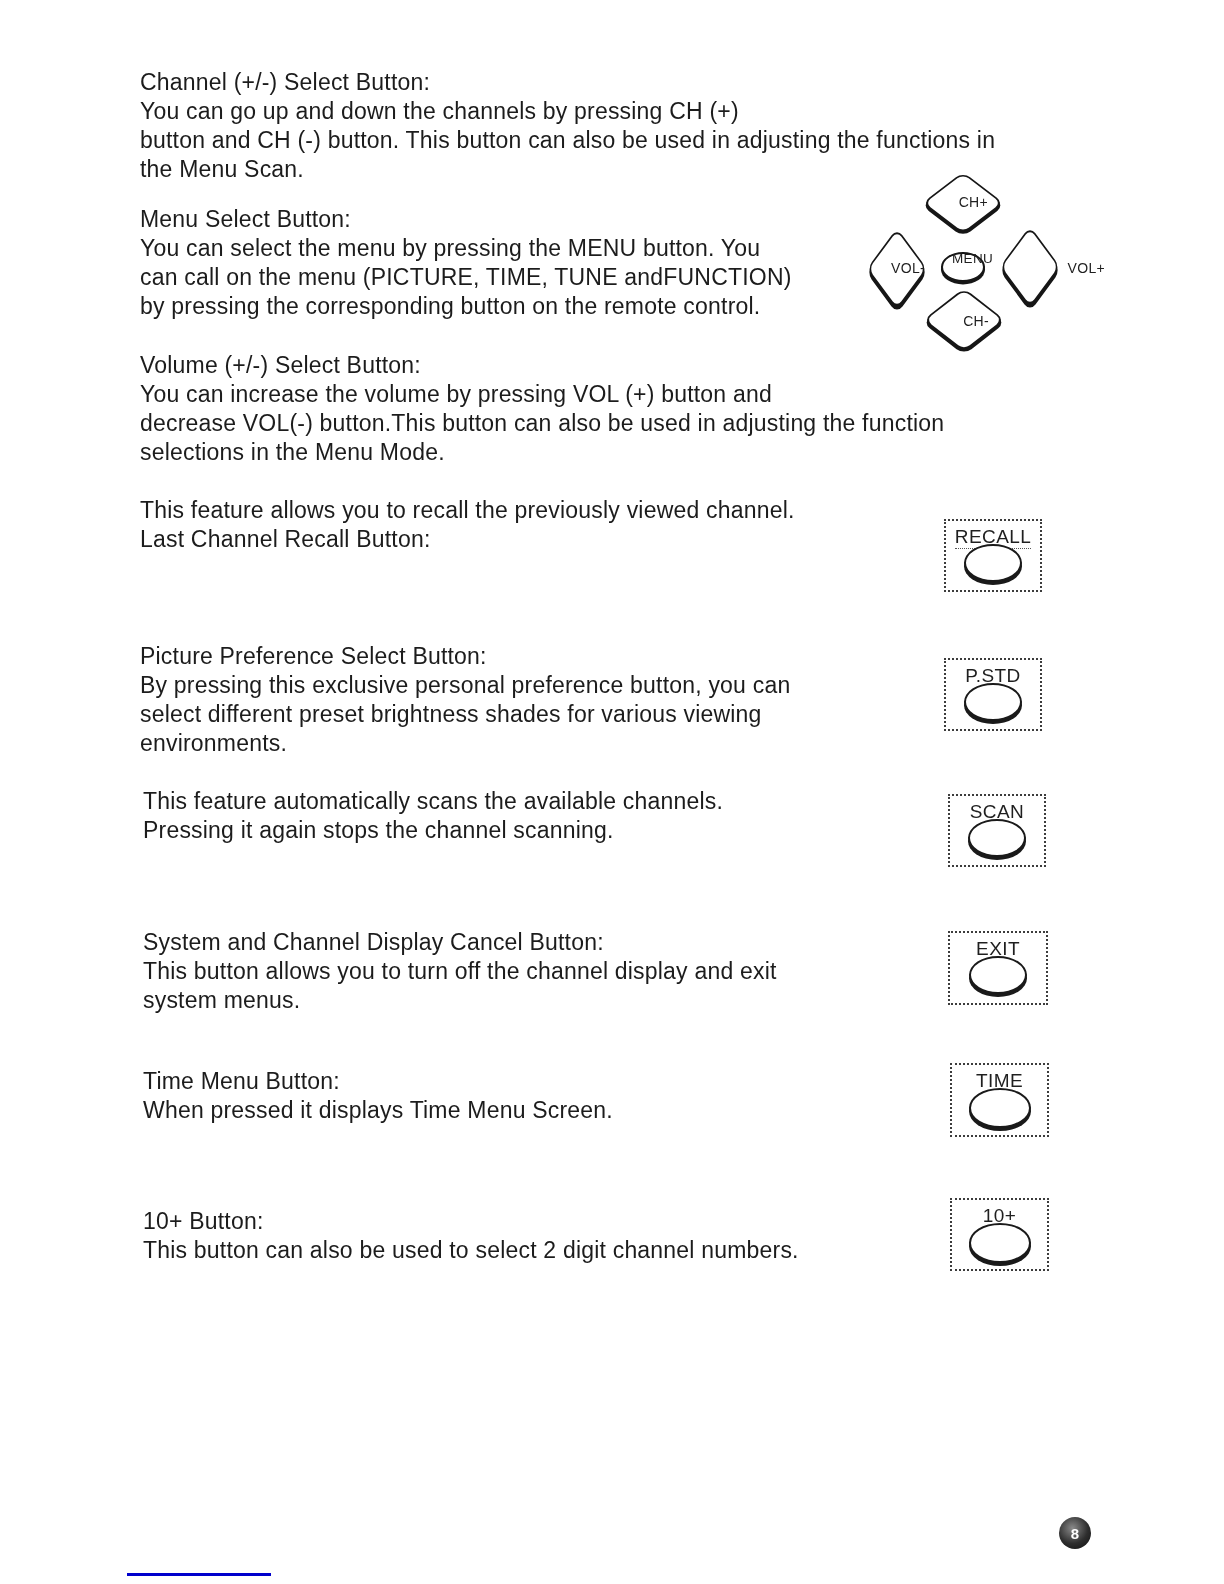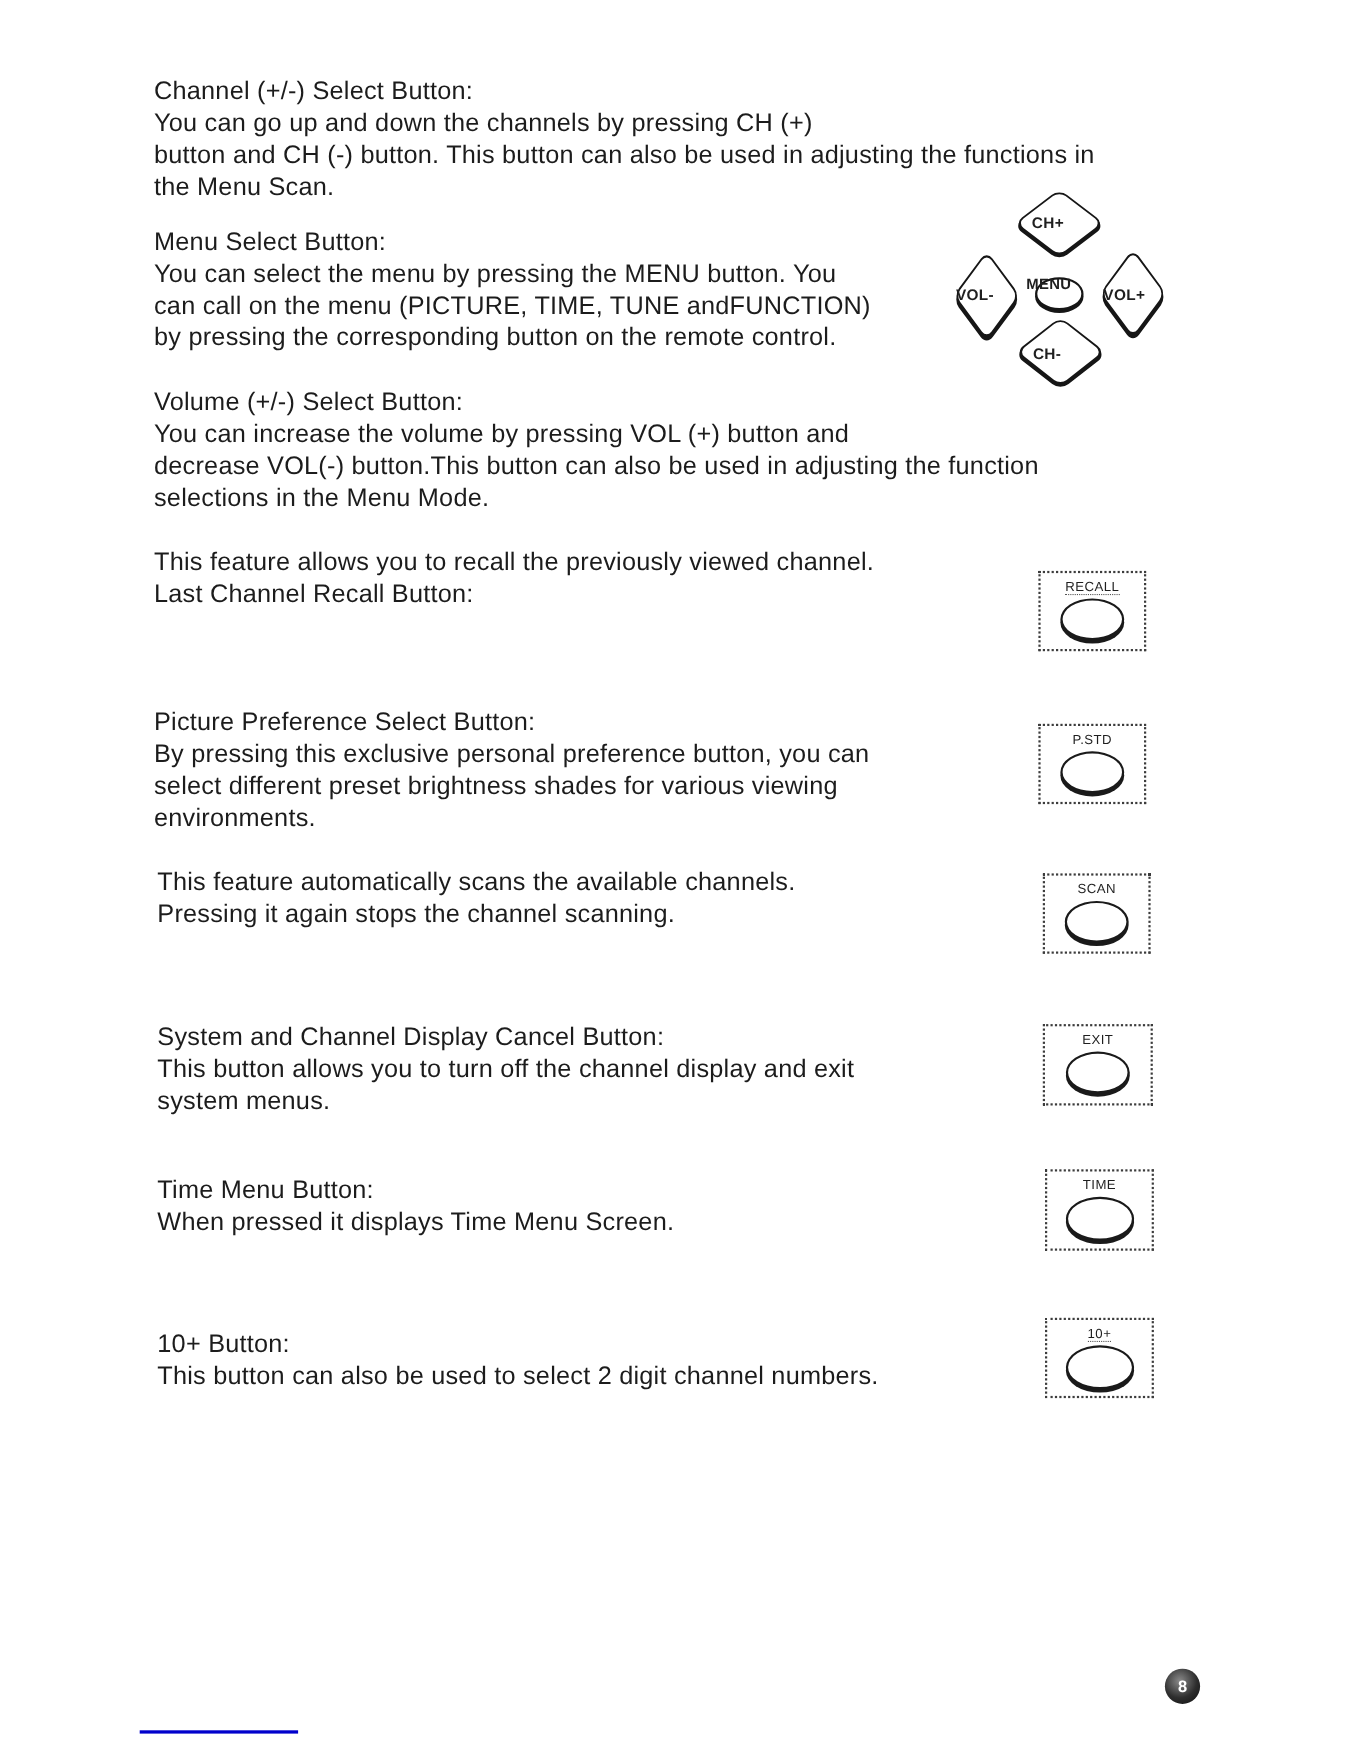--- a/index.html
+++ b/index.html
@@ -5,29 +5,29 @@
   html,body{margin:0;padding:0;}
   body{
     width:1224px;height:1584px;background:#ffffff;position:relative;
     font-family:"Liberation Sans", sans-serif;color:#1c1c1c;overflow:hidden;
   }
   .sec{position:absolute;font-size:23px;line-height:29px;letter-spacing:0.2px;white-space:nowrap;}
   .sec .ln{height:29px;}
 
   
   .btnbox{position:absolute;width:98px;height:73px;border:2px dotted #3c3c3c;background:#fff;box-sizing:border-box;}
-  .btnbox .lbl{display:block;text-align:center;margin-top:5px;font-size:12px;letter-spacing:0.4px;color:#1f1f1f;}
+  .btnbox .lbl{display:block;text-align:center;margin-top:5px;font-size:19px;letter-spacing:0.4px;color:#1f1f1f;}
   .btnbox .lbl.u{width:max-content;margin-left:auto;margin-right:auto;border-bottom:1px dotted #555;}
   .btnbox .oval{position:absolute;left:50%;transform:translateX(-50%);top:23px;width:58px;height:38px;
     border:2px solid #1a1a1a;border-radius:50%;background:#fff;box-shadow:0 3px 0 #1a1a1a;box-sizing:border-box;}
 
   
   .dkey{position:absolute;width:58px;height:58px;border:2.5px solid #161616;border-radius:10px;background:#fff;
     box-shadow:2.2px 2.2px 0 0.5px #161616;box-sizing:border-box;}
-  .dlbl{position:absolute;font-size:14px;color:#1f1f1f;text-align:left;letter-spacing:0.3px;font-weight:bold;}
+  .dlbl{position:absolute;font-size:14px;color:#1f1f1f;text-align:right;letter-spacing:0.3px;}
   .doval{position:absolute;left:941px;top:252px;width:44px;height:30px;border:2px solid #161616;border-radius:50%;
     background:#fff;box-shadow:0 2.5px 0 #161616;box-sizing:border-box;}
 
   .footer-line{position:absolute;left:127px;top:1573px;width:144px;height:3px;background:#0000cc;}
   .page-badge{position:absolute;left:1059px;top:1517px;width:32px;height:32px;border-radius:50%;
     background:radial-gradient(circle at 42% 35%, #8a8a8a 0%, #2e2e2e 55%, #0d0d0d 100%);
     color:#ffffff;font-size:15px;font-weight:bold;display:flex;align-items:center;justify-content:center;}
 </style>
 </head>
 <body>
@@ -89,21 +89,21 @@
 <div>
   <div class="dkey" style="left:934px;top:174px;transform:scaleY(0.76) rotate(45deg);"></div>
   <div class="dkey" style="left:868px;top:240px;transform:scaleX(0.74) rotate(45deg);"></div>
   <div class="dkey" style="left:1001px;top:238px;transform:scaleX(0.74) rotate(45deg);"></div>
   <div class="dkey" style="left:935px;top:291px;transform:scaleY(0.78) rotate(45deg);"></div>
   <div class="doval"></div>
 
   <div class="dlbl" style="left:938px;top:194px;width:50px;">CH+</div>
   <div class="dlbl" style="left:933px;top:251px;width:60px;font-size:13.5px;">MENU</div>
   <div class="dlbl" style="left:869px;top:260px;width:56px;">VOL-</div>
-  <div class="dlbl" style="left:1003px;top:260px;width:56px;">VOL+</div>
+  <div class="dlbl" style="left:1003px;top:260px;width:56px;padding-left:46px;">VOL+</div>
   <div class="dlbl" style="left:939px;top:313px;width:50px;">CH-</div>
 </div>
 
 <div class="btnbox" style="left:944px;top:519px;">
   <span class="lbl u">RECALL</span>
   <span class="oval"></span>
 </div>
 
 <div class="btnbox" style="left:944px;top:658px;">
   <span class="lbl">P.STD</span>

